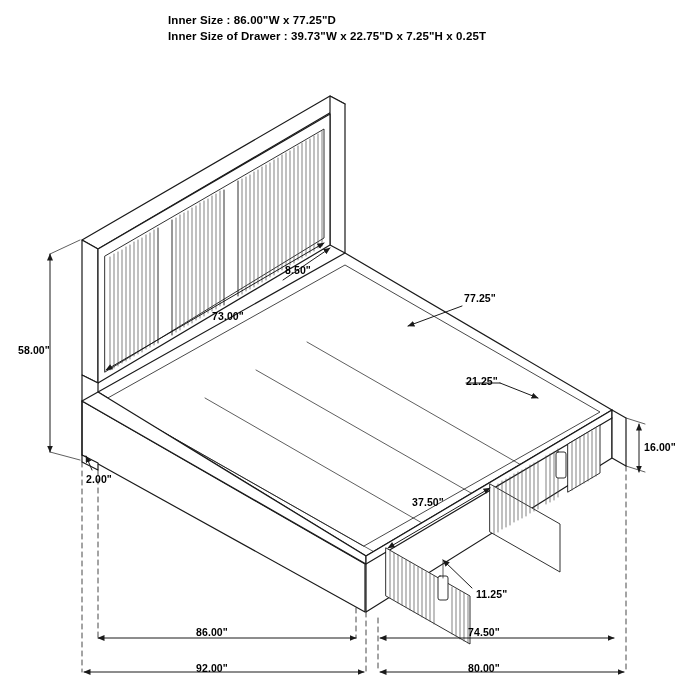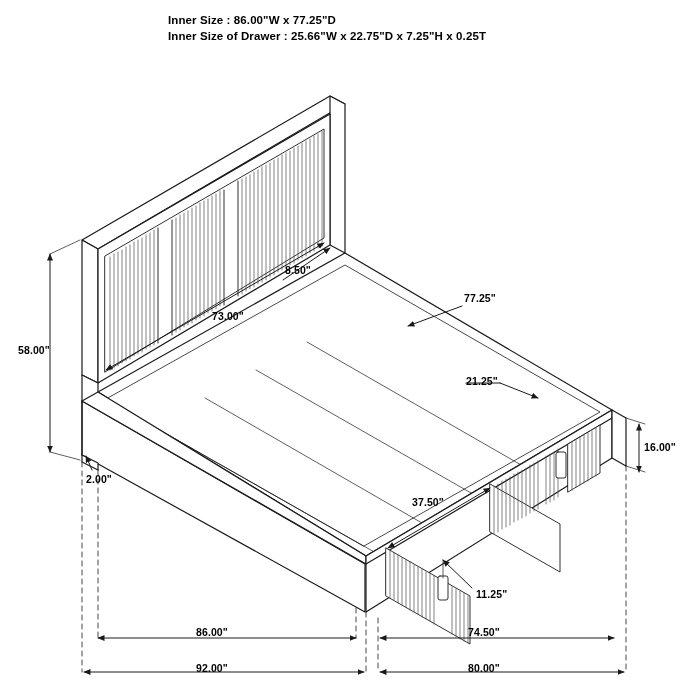--- a/index.html
+++ b/index.html
@@ -43,21 +43,21 @@
     letter-spacing: 0.1px;
   }
 </style>
 </head>
 <body>
 
 <div id="page">
 
   <div class="header-note">
     <div>Inner Size : 86.00"W x 77.25"D</div>
-    <div>Inner Size of Drawer : 25.66"W x 22.75"D x 7.25"H x 0.25T</div>
+    <div>Inner Size of Drawer : 39.73"W x 22.75"D x 7.25"H x 0.25T</div>
   </div>
 
   <svg class="diagram" viewBox="0 0 700 700">
     <g stroke="#1a1a1a" fill="none" stroke-width="1.2" stroke-linejoin="round" stroke-linecap="round">
 
       <g>
         <polygon points="82,240 330,96 345,104 345,110 348,110 348,244 338,250 338,372 82,372" fill="#ffffff" stroke="none"></polygon>
 
         <path d="M82,240 L330,96 L345,104 L98,249 Z" fill="#ffffff" stroke="#1a1a1a"></path>
 

